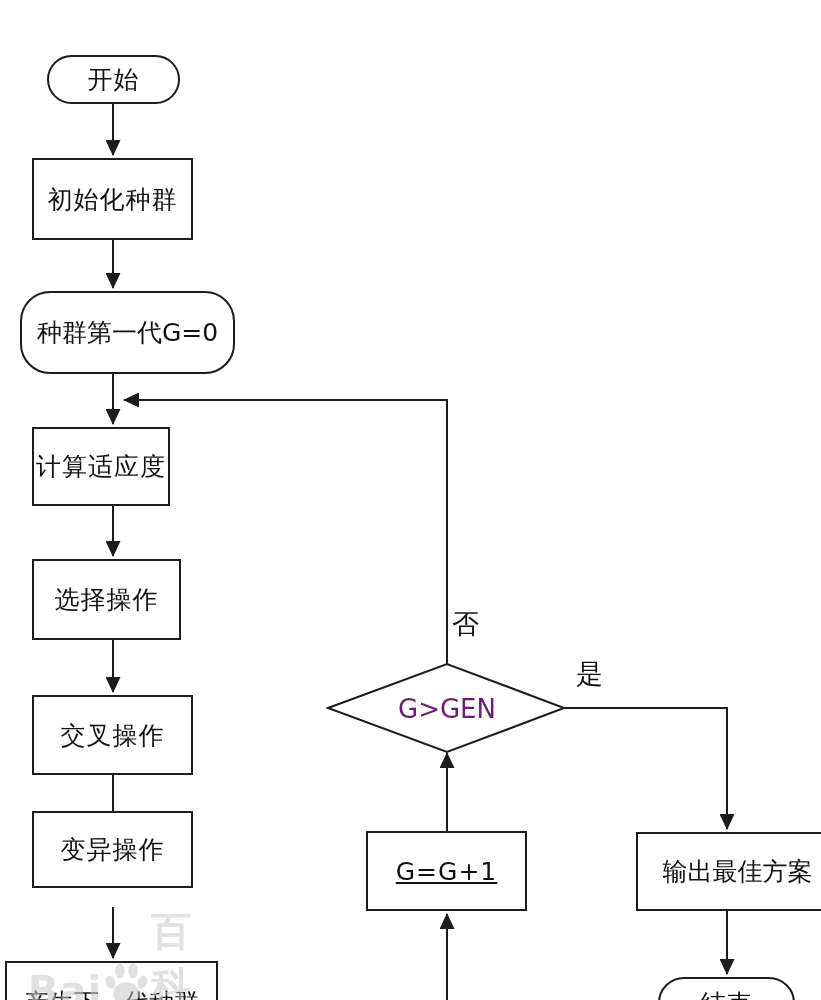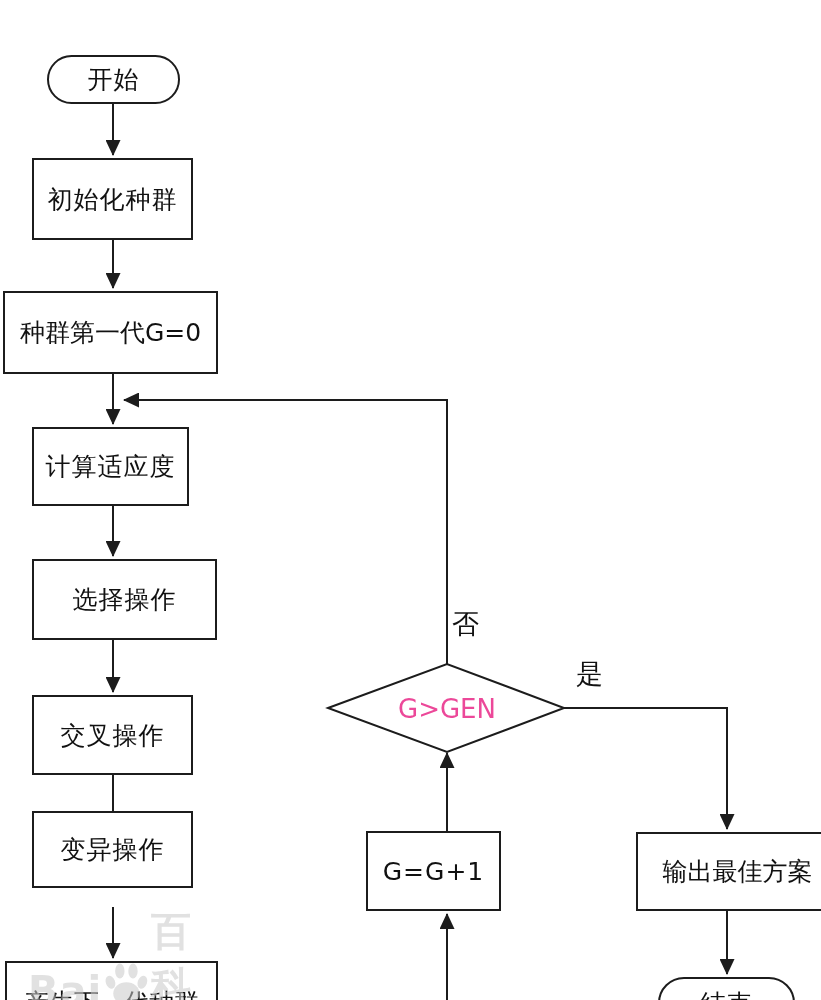--- a/index.html
+++ b/index.html
@@ -32,40 +32,40 @@
     justify-content: center;
     font-size: 25px;
     color: #111111;
     letter-spacing: 1px;
     white-space: nowrap;
   }
   .terminal { border-radius: 26px; }
 
   #n-start     { left: 47px;  top: 7px;   width: 133px; height: 49px;  }
   #n-init      { left: 32px;  top: 110px; width: 161px; height: 82px;  }
-  #n-gen0      { left: 3px;   top: 243px; width: 215px; height: 83px;  letter-spacing: 0; }
-  #n-fitness   { left: 32px;  top: 379px; width: 157px; height: 79px;  }
-  #n-select    { left: 32px;  top: 511px; width: 185px; height: 81px;  }
+  #n-gen0      { left: 20px;   top: 243px; width: 215px; height: 83px;  letter-spacing: 0; border-radius: 30px; }
+  #n-fitness   { left: 32px;  top: 379px; width: 138px; height: 79px;  }
+  #n-select    { left: 32px;  top: 511px; width: 149px; height: 81px;  }
   #n-crossover { left: 32px;  top: 647px; width: 161px; height: 80px; text-align: center;  }
   #n-mutation  { left: 32px;  top: 763px; width: 161px; height: 77px;  }
   #n-nextgen   { left: 5px;   top: 913px; width: 213px; height: 82px;  letter-spacing: 0; }
-  #n-increment { left: 366px; top: 783px; width: 135px; height: 80px;  }
+  #n-increment { left: 366px; top: 783px; width: 161px; height: 80px; text-decoration: underline;  }
   #n-output    { left: 636px; top: 784px; width: 203px; height: 79px;  letter-spacing: 0; }
   #n-end       { left: 658px; top: 929px; width: 137px; height: 53px;  }
 
   #n-decision-label {
     position: absolute;
     z-index: 3;
     left: 346px; top: 643px;
     width: 202px; height: 36px;
     display: flex;
     align-items: center;
     justify-content: center;
     font-size: 26px;
-    color: #ec4899;
+    color: #701a75;
     background: transparent;
   }
   .edge-label {
     position: absolute;
     z-index: 3;
     font-size: 27px;
     color: #111111;
   }
   #lbl-no  { left: 452px; top: 558px; }
   #lbl-yes { left: 576px; top: 608px; }

